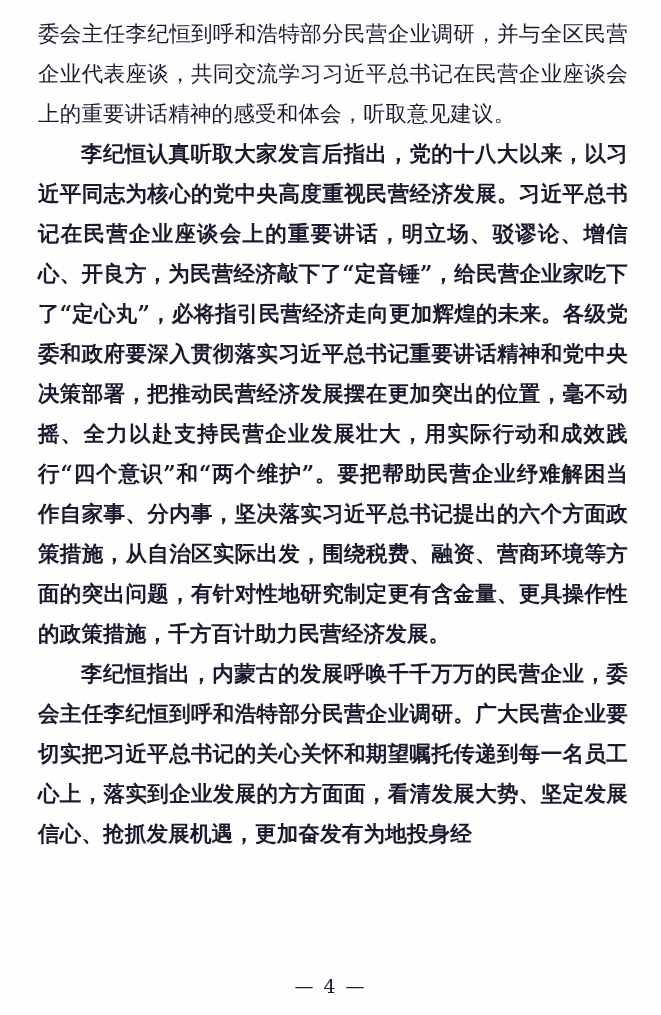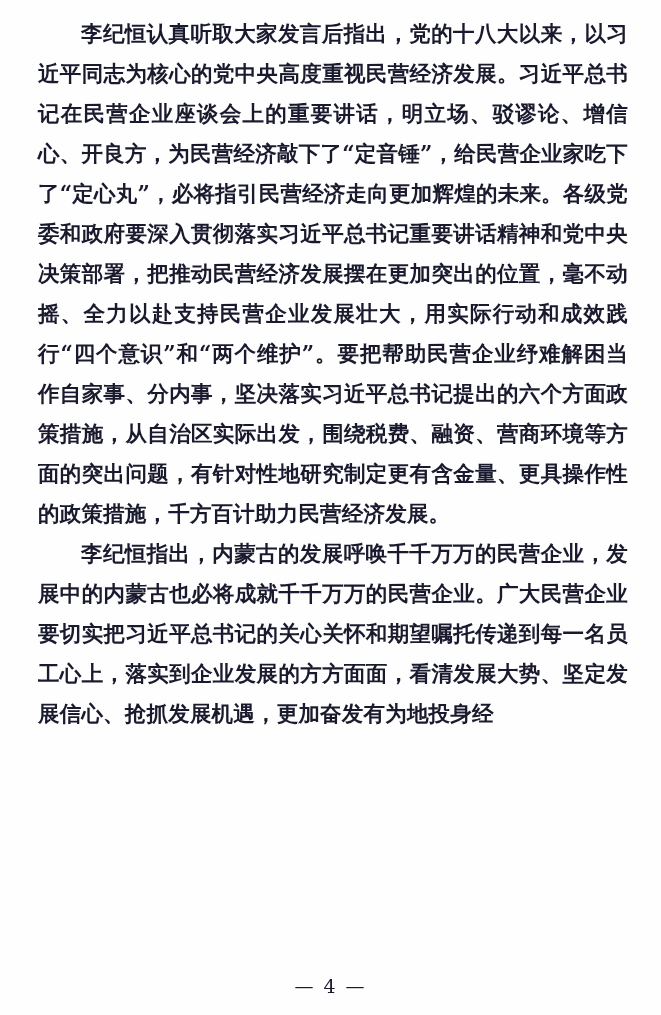--- a/index.html
+++ b/index.html
@@ -53,17 +53,18 @@
     color: #1a1a2e;
     letter-spacing: 2px;
     font-family: "DejaVu Serif", "Liberation Serif", serif;
   }
 </style>
 </head>
 <body>
 
 <div class="page">
   <div class="content">
+    <p class="para">委会主任李纪恒到呼和浩特部分民营企业调研，并与全区民营企业代表座谈，共同交流学习习近平总书记在民营企业座谈会上的重要讲话精神的感受和体会，听取意见建议。</p>
     <p class="para indent">李纪恒认真听取大家发言后指出，党的十八大以来，以习近平同志为核心的党中央高度重视民营经济发展。习近平总书记在民营企业座谈会上的重要讲话，明立场、驳谬论、增信心、开良方，为民营经济敲下了“定音锤”，给民营企业家吃下了“定心丸”，必将指引民营经济走向更加辉煌的未来。各级党委和政府要深入贯彻落实习近平总书记重要讲话精神和党中央决策部署，把推动民营经济发展摆在更加突出的位置，毫不动摇、全力以赴支持民营企业发展壮大，用实际行动和成效践行“四个意识”和“两个维护”。要把帮助民营企业纾难解困当作自家事、分内事，坚决落实习近平总书记提出的六个方面政策措施，从自治区实际出发，围绕税费、融资、营商环境等方面的突出问题，有针对性地研究制定更有含金量、更具操作性的政策措施，千方百计助力民营经济发展。</p>
-    <p class="para indent">李纪恒指出，内蒙古的发展呼唤千千万万的民营企业，发展中的内蒙古也必将成就千千万万的民营企业。广大民营企业要切实把习近平总书记的关心关怀和期望嘱托传递到每一名员工心上，落实到企业发展的方方面面，看清发展大势、坚定发展信心、抢抓发展机遇，更加奋发有为地投身经</p>
+    <p class="para indent">李纪恒指出，内蒙古的发展呼唤千千万万的民营企业，委会主任李纪恒到呼和浩特部分民营企业调研。广大民营企业要切实把习近平总书记的关心关怀和期望嘱托传递到每一名员工心上，落实到企业发展的方方面面，看清发展大势、坚定发展信心、抢抓发展机遇，更加奋发有为地投身经</p>
   </div>
   <div class="footer">— 4 —</div>
 </div>
 
 </body></html>

